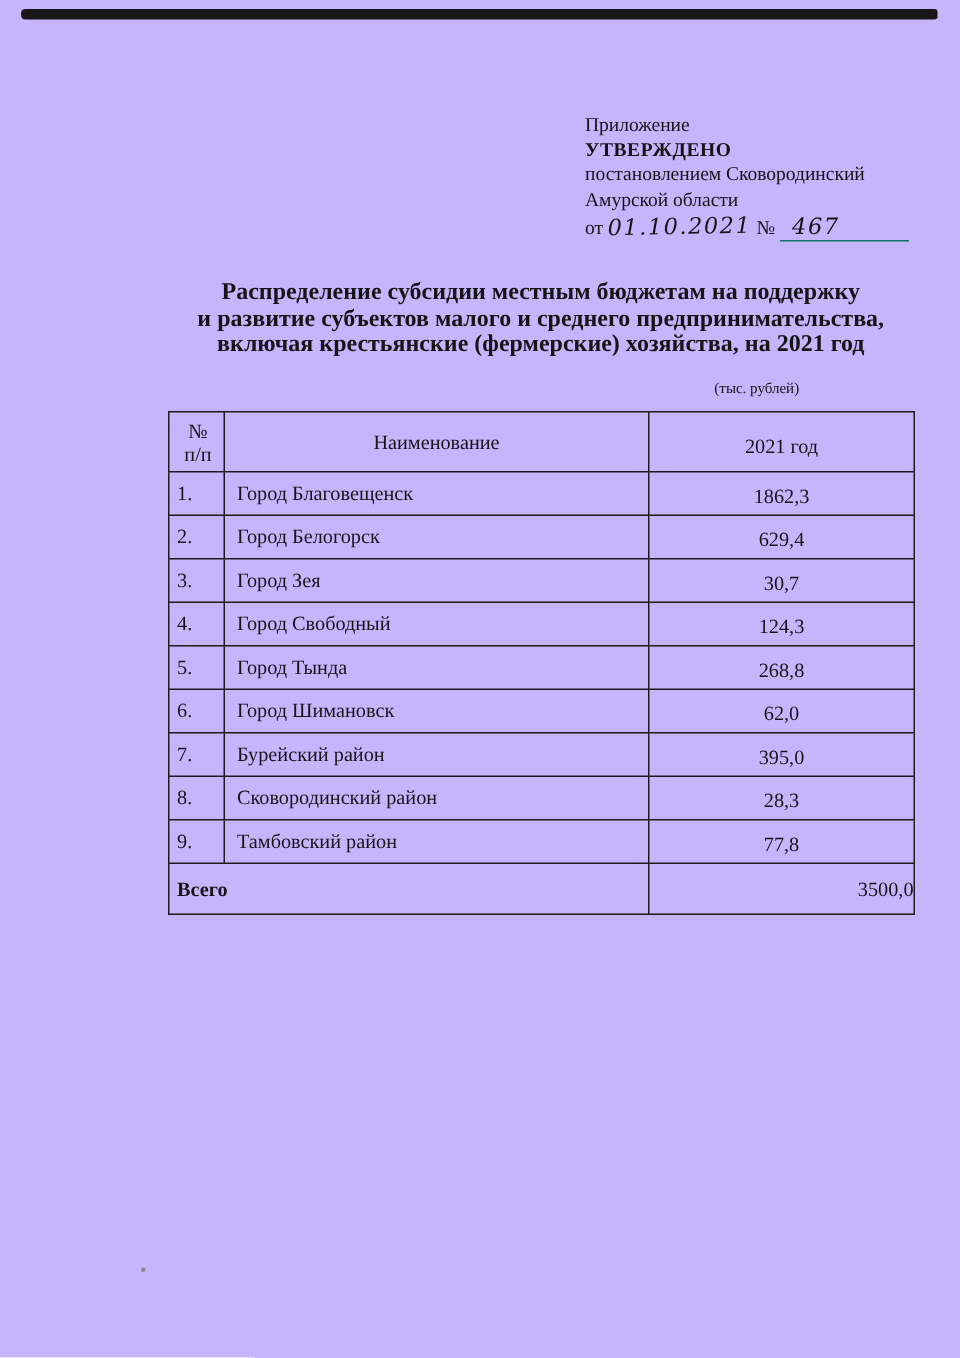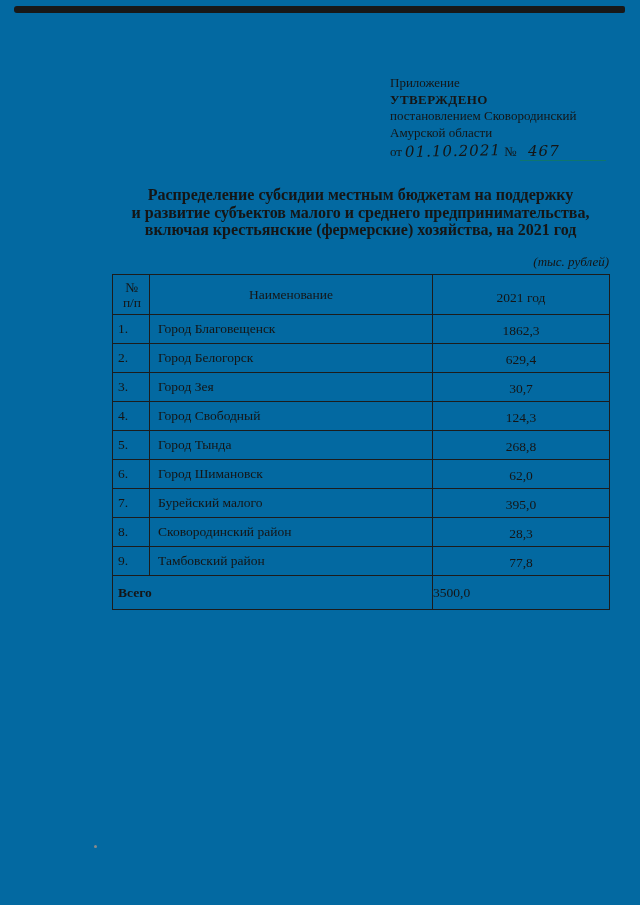--- a/index.html
+++ b/index.html
@@ -5,21 +5,21 @@
   * { margin: 0; padding: 0; box-sizing: border-box; }
   html, body { background: #ffffff; }
   body {
     font-family: "Liberation Serif", serif;
     color: #151515;
   }
   .page {
     position: relative;
     width: 640px;
     height: 905px;
-    background: #0369a1;
+    background: #c4b5fd;
     overflow: hidden;
   }
   
   .scan-bar {
     position: absolute;
     top: 6px;
     left: 14px;
     width: 611px;
     height: 7px;
     background: #181818;
@@ -77,23 +77,22 @@
     font-weight: bold;
     font-size: 16px;
     line-height: 17.5px;
   }
   
   .units-note {
     position: absolute;
     top: 254px;
     left: 400px;
     width: 209px;
-    text-align: right;
-    font-size: 13px;
-    font-style: italic;
+    text-align: center;
+    font-size: 10px;
   }
   
   table.main {
     position: absolute;
     top: 274px;
     left: 112px;
     width: 497px;
     border-collapse: collapse;
     table-layout: fixed;
     font-size: 13.5px;
@@ -110,21 +109,21 @@
   tr.data-row { height: 29px; }
   tr.total-row { height: 34px; }
   th { font-weight: normal; }
   th.h-num { text-align: center; line-height: 15px; padding-left: 2px; }
   th.h-name { text-align: center; }
   th.h-year { text-align: center; vertical-align: top; padding-top: 6px; }
   td.c-num-cell { padding-left: 5px; }
   td.c-name-cell { padding-left: 8px; }
   td.c-val-cell { text-align: center; vertical-align: top; padding-top: 4px; }
   td.total-label-cell { font-weight: bold; padding-left: 5px; font-family: Liberation Serif, serif; }
-  td.total-val-cell { text-align: left; }
+  td.total-val-cell { text-align: right; }
 </style>
 </head>
 <body>
 
 <div class="page">
 
   <div class="scan-bar"></div>
   <div class="scan-speck"></div>
 
   <div class="approval-block">
@@ -189,21 +188,21 @@
         <td class="c-name-cell">Город Тында</td>
         <td class="c-val-cell">268,8</td>
       </tr>
       <tr class="data-row">
         <td class="c-num-cell">6.</td>
         <td class="c-name-cell">Город Шимановск</td>
         <td class="c-val-cell">62,0</td>
       </tr>
       <tr class="data-row">
         <td class="c-num-cell">7.</td>
-        <td class="c-name-cell">Бурейский малого</td>
+        <td class="c-name-cell">Бурейский район</td>
         <td class="c-val-cell">395,0</td>
       </tr>
       <tr class="data-row">
         <td class="c-num-cell">8.</td>
         <td class="c-name-cell">Сковородинский район</td>
         <td class="c-val-cell">28,3</td>
       </tr>
       <tr class="data-row">
         <td class="c-num-cell">9.</td>
         <td class="c-name-cell">Тамбовский район</td>

